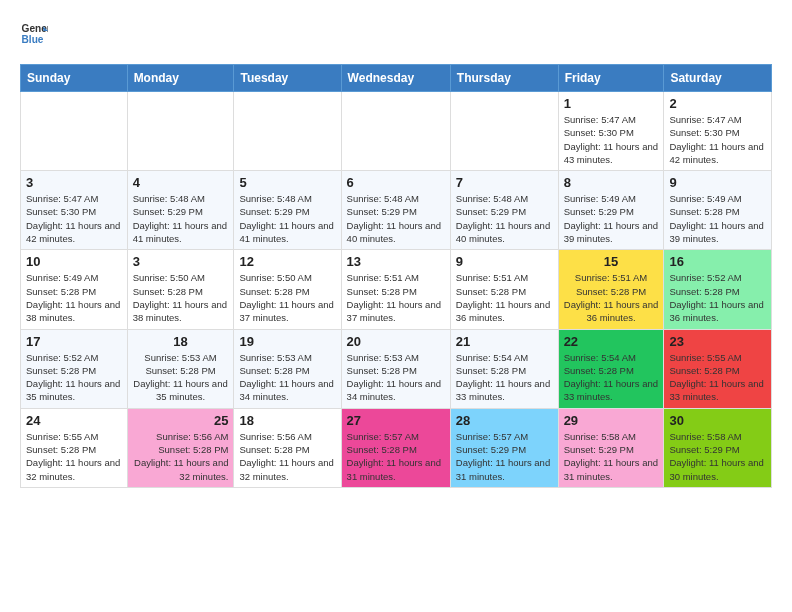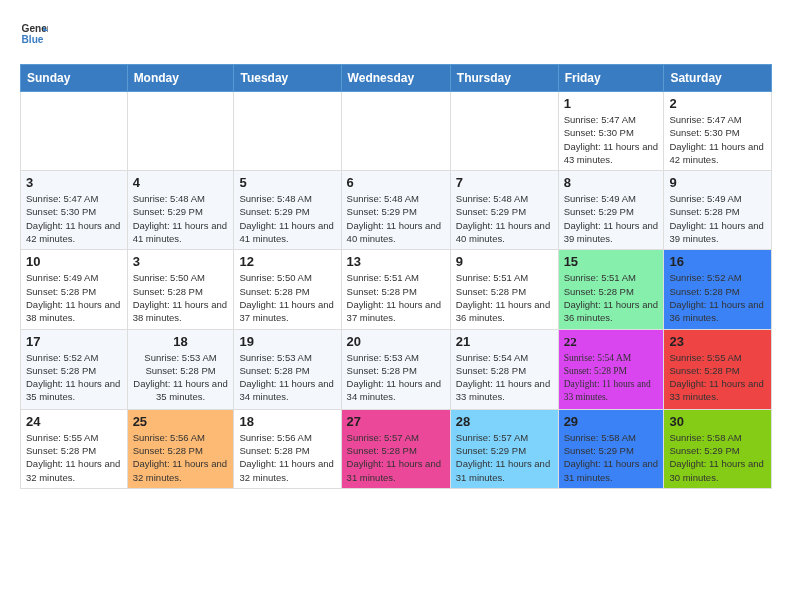--- a/index.html
+++ b/index.html
@@ -203,27 +203,27 @@
           <div class="day-info" style="white-space: pre-line;">Sunrise: 5:51 AM
 Sunset: 5:28 PM
 Daylight: 11 hours and 37 minutes.</div>
         </td>
         <td style="background: rgb(255, 255, 255);">
           <span class="day-num">9</span>
           <div class="day-info" style="white-space: pre-line;">Sunrise: 5:51 AM
 Sunset: 5:28 PM
 Daylight: 11 hours and 36 minutes.</div>
         </td>
-        <td style="background: #86efac;">
+        <td style="background: #fde047; text-align: center;">
           <span class="day-num">15</span>
           <div class="day-info" style="white-space: pre-line;">Sunrise: 5:51 AM
 Sunset: 5:28 PM
 Daylight: 11 hours and 36 minutes.</div>
         </td>
-        <td style="background: #3b82f6;">
+        <td style="background: #86efac;">
           <span class="day-num">16</span>
           <div class="day-info" style="white-space: pre-line;">Sunrise: 5:52 AM
 Sunset: 5:28 PM
 Daylight: 11 hours and 36 minutes.</div>
         </td>
       </tr>
       <tr>
         <td style="background: rgb(244, 248, 253);">
           <span class="day-num">17</span>
           <div class="day-info" style="white-space: pre-line;">Sunrise: 5:52 AM
@@ -247,41 +247,41 @@
           <div class="day-info" style="white-space: pre-line;">Sunrise: 5:53 AM
 Sunset: 5:28 PM
 Daylight: 11 hours and 34 minutes.</div>
         </td>
         <td style="background: rgb(244, 248, 253);">
           <span class="day-num">21</span>
           <div class="day-info" style="white-space: pre-line;">Sunrise: 5:54 AM
 Sunset: 5:28 PM
 Daylight: 11 hours and 33 minutes.</div>
         </td>
-        <td style="background: #d946ef; font-family: Liberation Serif, serif;">
+        <td style="background: #22c55e;">
           <span class="day-num">22</span>
           <div class="day-info" style="white-space: pre-line;">Sunrise: 5:54 AM
 Sunset: 5:28 PM
 Daylight: 11 hours and 33 minutes.</div>
         </td>
         <td style="background: #ef4444;">
           <span class="day-num">23</span>
           <div class="day-info" style="white-space: pre-line;">Sunrise: 5:55 AM
 Sunset: 5:28 PM
 Daylight: 11 hours and 33 minutes.</div>
         </td>
       </tr>
       <tr>
         <td style="background: rgb(255, 255, 255);">
           <span class="day-num">24</span>
           <div class="day-info" style="white-space: pre-line;">Sunrise: 5:55 AM
 Sunset: 5:28 PM
 Daylight: 11 hours and 32 minutes.</div>
         </td>
-        <td style="background: #fdba74;">
+        <td style="background: #f9a8d4; text-align: right;">
           <span class="day-num">25</span>
           <div class="day-info" style="white-space: pre-line;">Sunrise: 5:56 AM
 Sunset: 5:28 PM
 Daylight: 11 hours and 32 minutes.</div>
         </td>
         <td style="background: rgb(255, 255, 255);">
           <span class="day-num">18</span>
           <div class="day-info" style="white-space: pre-line;">Sunrise: 5:56 AM
 Sunset: 5:28 PM
 Daylight: 11 hours and 32 minutes.</div>
@@ -291,21 +291,21 @@
           <div class="day-info" style="white-space: pre-line;">Sunrise: 5:57 AM
 Sunset: 5:28 PM
 Daylight: 11 hours and 31 minutes.</div>
         </td>
         <td style="background: #7dd3fc;">
           <span class="day-num">28</span>
           <div class="day-info" style="white-space: pre-line;">Sunrise: 5:57 AM
 Sunset: 5:29 PM
 Daylight: 11 hours and 31 minutes.</div>
         </td>
-        <td style="background: #3b82f6;">
+        <td style="background: #f9a8d4;">
           <span class="day-num">29</span>
           <div class="day-info" style="white-space: pre-line;">Sunrise: 5:58 AM
 Sunset: 5:29 PM
 Daylight: 11 hours and 31 minutes.</div>
         </td>
         <td style="background: #84cc16;">
           <span class="day-num">30</span>
           <div class="day-info" style="white-space: pre-line;">Sunrise: 5:58 AM
 Sunset: 5:29 PM
 Daylight: 11 hours and 30 minutes.</div>

